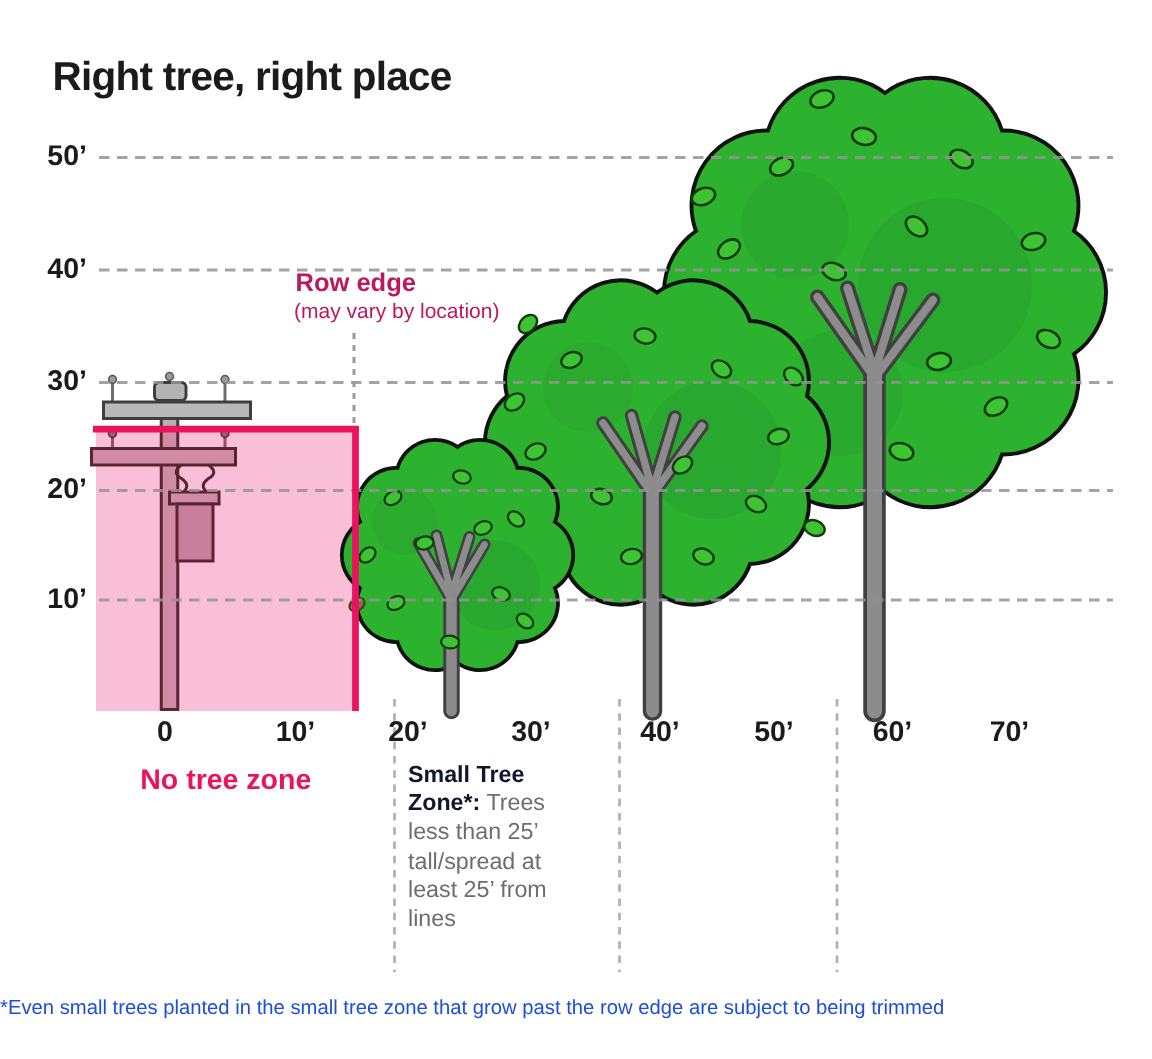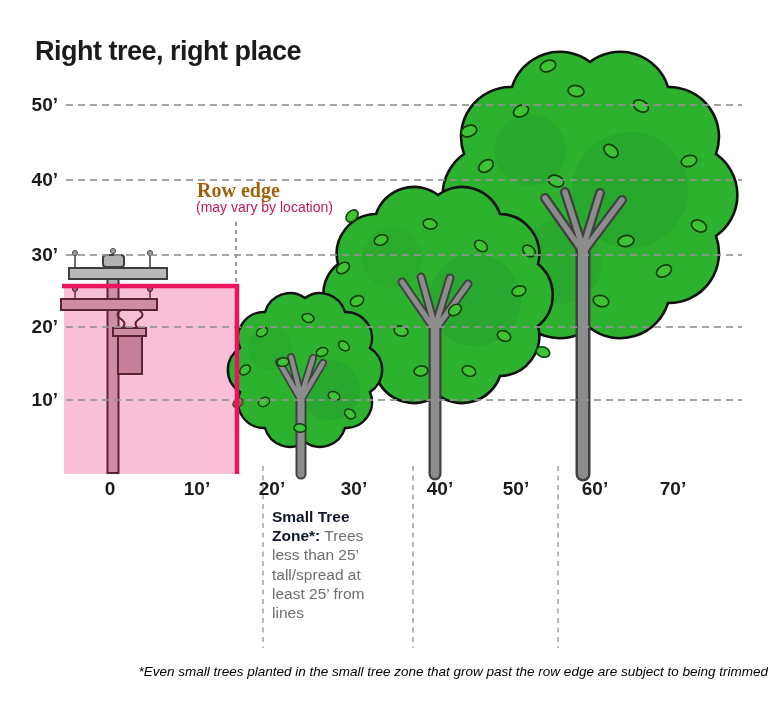--- a/index.html
+++ b/index.html
@@ -4,26 +4,26 @@
 <style>
   html,body{margin:0;padding:0;background:#fff;}
   .canvas{
     position:relative;width:768px;height:706px;background:#ffffff;overflow:hidden;
     font-family:"Liberation Sans","DejaVu Sans",sans-serif;color:#1b1b1b;
   }
   .abs{position:absolute;}
   .title{left:35px;top:36px;font-size:27px;font-weight:bold;letter-spacing:-0.5px;color:#1b1b1b;z-index:10;}
   .ylab{width:46px;text-align:right;font-size:19px;font-weight:bold;height:24px;line-height:24px;z-index:10;}
   .xlab{width:56px;text-align:center;font-size:19px;font-weight:bold;top:478px;z-index:10;}
-  .rowedge-label{left:197px;top:179px;font-size:20px;font-weight:bold;color:#a16207;z-index:10;font-family:Liberation Serif, serif;}
+  .rowedge-label{left:197px;top:179px;font-size:17px;font-weight:bold;color:#be185d;z-index:10;}
   .rowedge-note{left:196px;top:199px;font-size:14px;color:#be185d;z-index:10;}
   .no-tree{left:64px;top:510px;width:173px;text-align:center;font-size:19px;font-weight:bold;color:#e9135e;z-index:10;}
   .zone-text{top:507px;font-size:15.5px;line-height:1.24;color:#6e6e6e;z-index:10;}
   .zone-text .zh{font-weight:bold;color:#0f172a;}
-  .footnote{left:0;top:664px;width:768px;text-align:right;font-size:13.5px;color:#000000;z-index:10;font-style:italic;}
+  .footnote{left:0;top:664px;width:768px;text-align:left;font-size:13.5px;color:#1d4ed8;z-index:10;}
   svg.scene{position:absolute;left:0;top:0;z-index:1;}
 </style>
 </head>
 <body>
 
 <div class="canvas">
 
   <svg class="scene" width="768" height="706" viewBox="0 0 768 706">
 
     <rect x="64" y="286" width="173" height="188" fill="#f9bfd6"></rect>
@@ -186,20 +186,21 @@
 
   <div class="abs xlab" style="left:82px">0</div>
   <div class="abs xlab" style="left:169px">10’</div>
   <div class="abs xlab" style="left:244px">20’</div>
   <div class="abs xlab" style="left:326px">30’</div>
   <div class="abs xlab" style="left:412px">40’</div>
   <div class="abs xlab" style="left:488px">50’</div>
   <div class="abs xlab" style="left:567px">60’</div>
   <div class="abs xlab" style="left:645px">70’</div>
 
+  <div class="abs no-tree">No tree zone</div>
 
   <div class="abs zone-text" style="left:272px;width:108px">
     <span class="zh">Small Tree Zone*:</span>
     <span>Trees less than 25’ tall/spread at least 25’ from lines</span>
   </div>
 
   <div class="abs footnote">*Even small trees planted in the small tree zone that grow past the row edge are subject to being trimmed</div>
 </div>
 
 </body></html>

